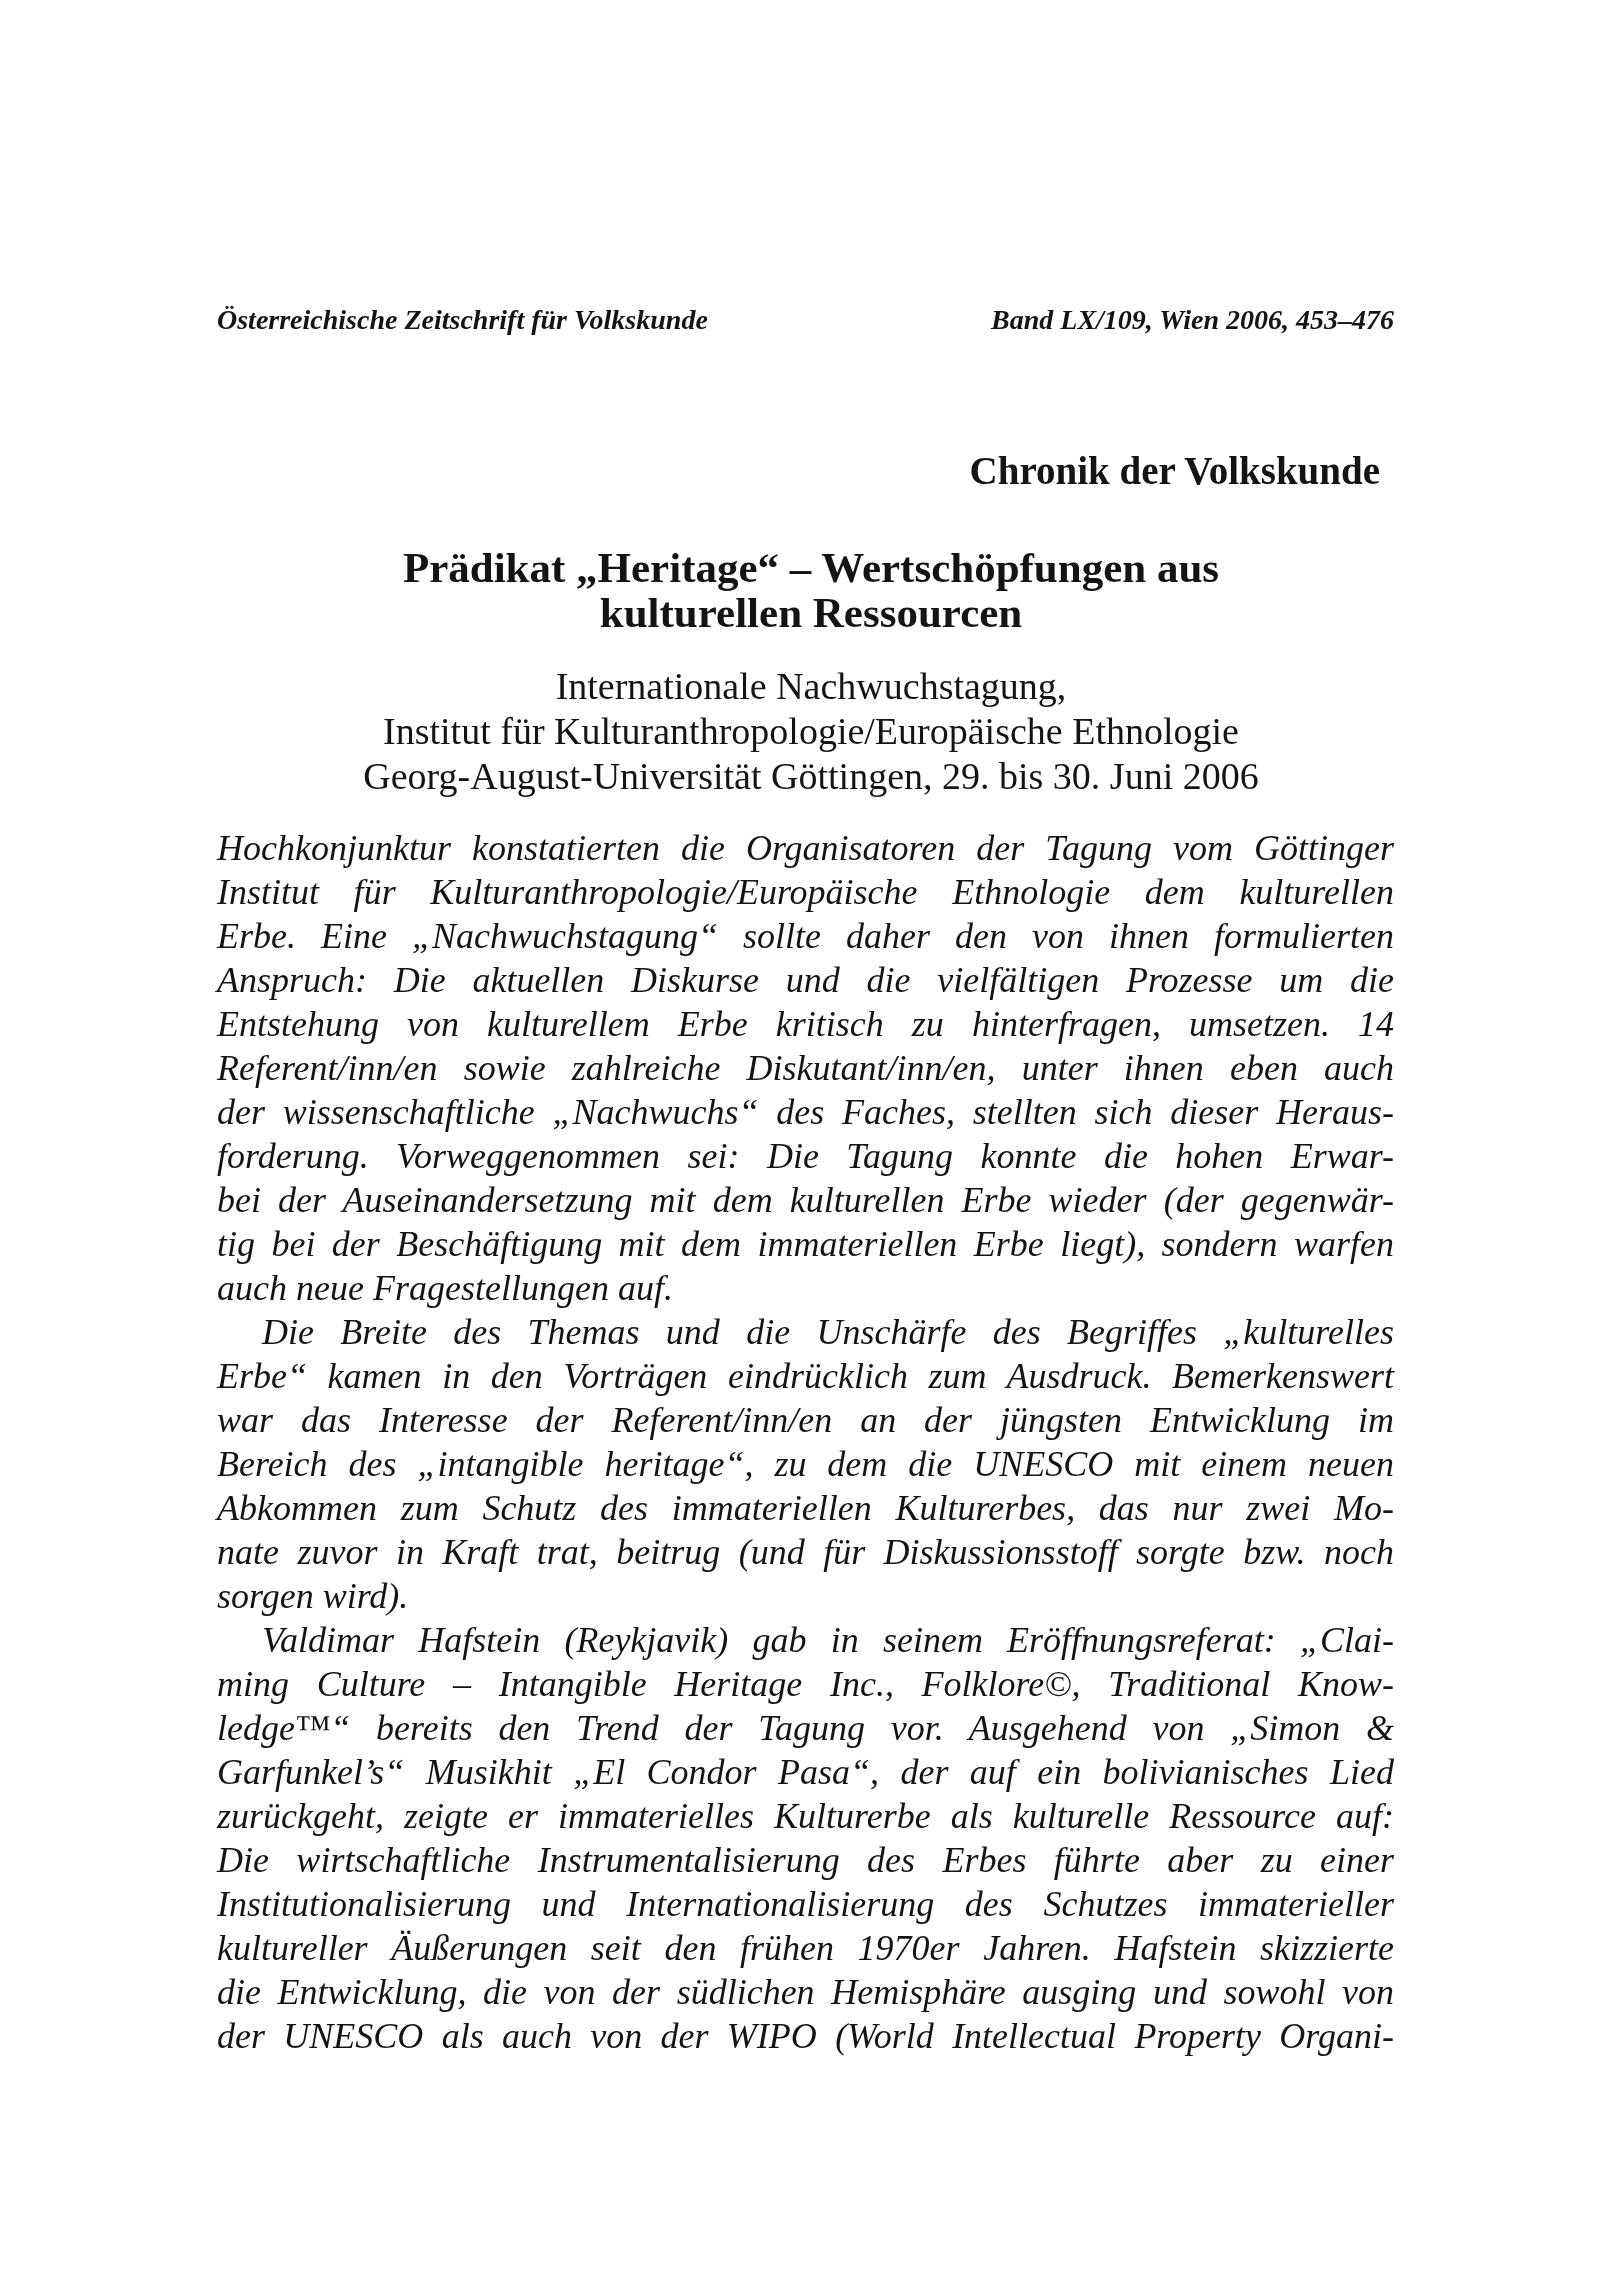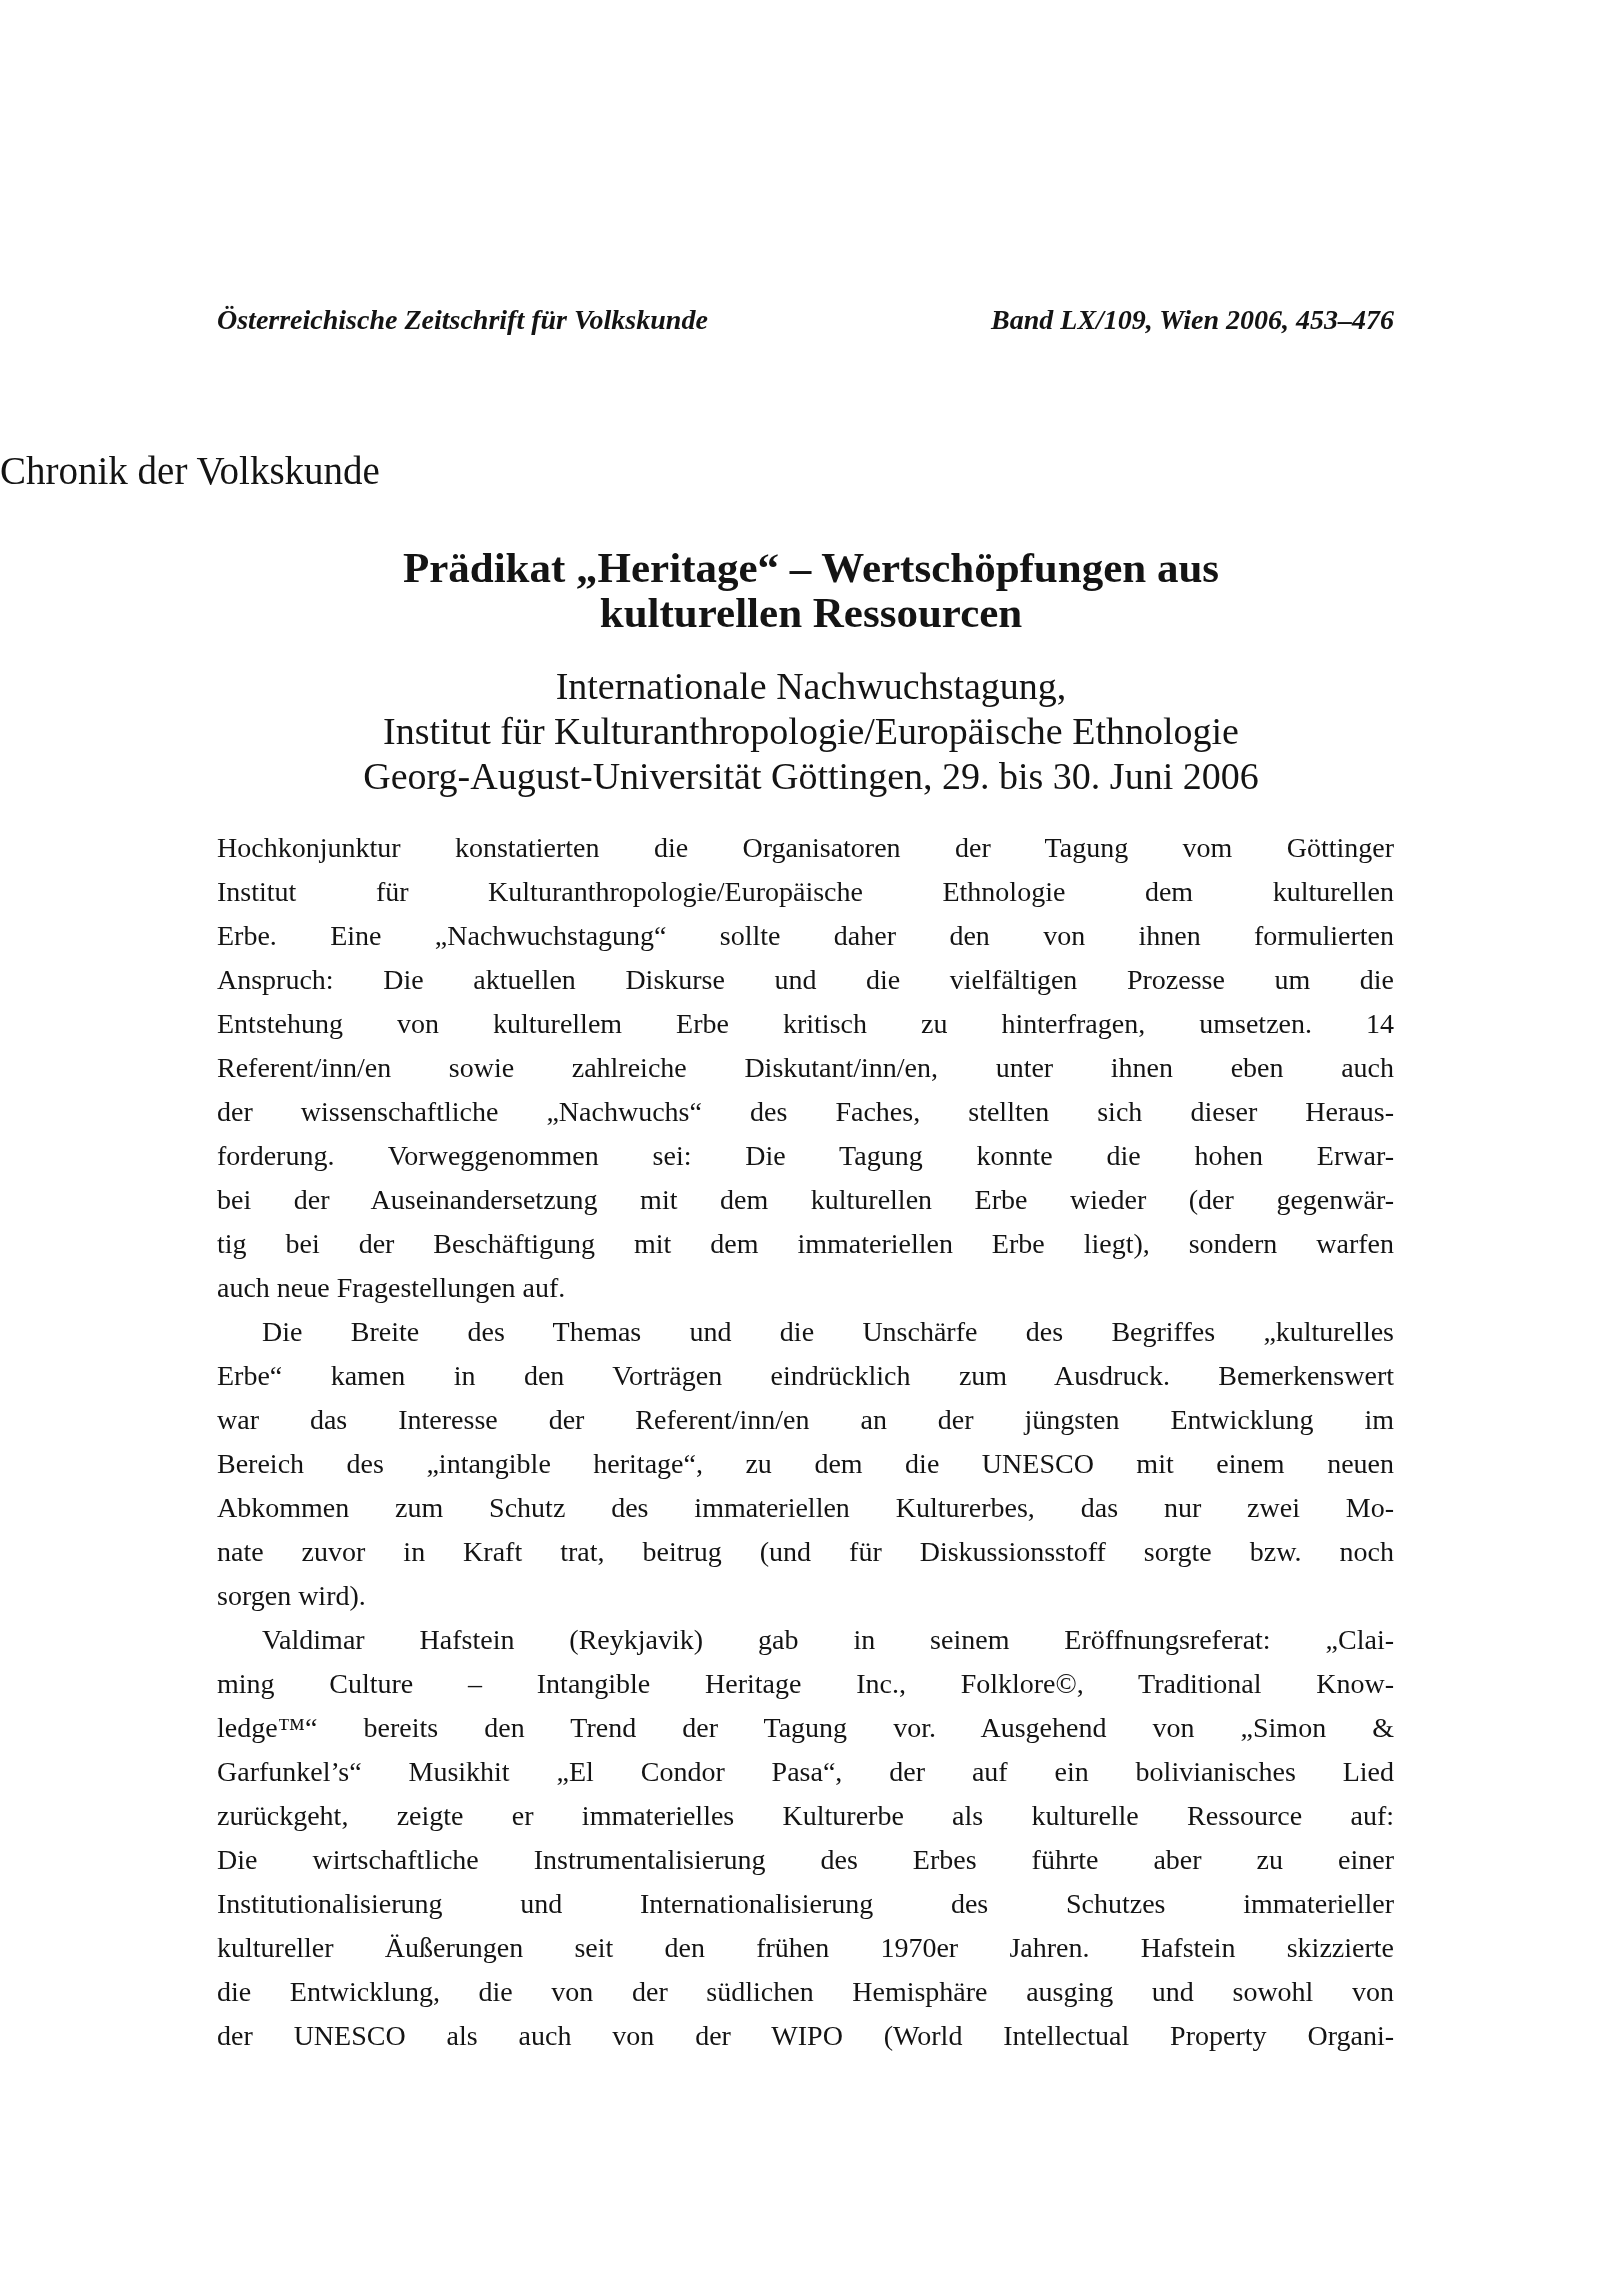--- a/index.html
+++ b/index.html
@@ -30,22 +30,22 @@
       line-height: 36px;
       display: flex;
       justify-content: space-between;
       font-weight: bold;
     }
     .section-title {
       position: absolute;
       left: 0;
       top: 446px;
       width: 1380px;
-      text-align: left;
-      font-weight: normal;
+      text-align: right;
+      font-weight: bold;
       font-size: 39px;
       line-height: 49px;
     }
     .article-title {
       position: absolute;
       left: 0;
       top: 545px;
       width: 1622px;
       text-align: center;
       font-weight: bold;
@@ -60,22 +60,23 @@
       width: 1622px;
       text-align: center;
       font-size: 38px;
       line-height: 45px;
     }
     .body-text {
       position: absolute;
       left: 217px;
       top: 826px;
       width: 1177px;
-      font-size: 28px;
+      font-size: 36px;
       line-height: 44px;
+      font-style: italic;
     }
     .line {
       display: block;
       height: 44px;
       white-space: nowrap;
       text-align: justify;
       text-align-last: justify;
     }
     .line.last {
       text-align: left;

